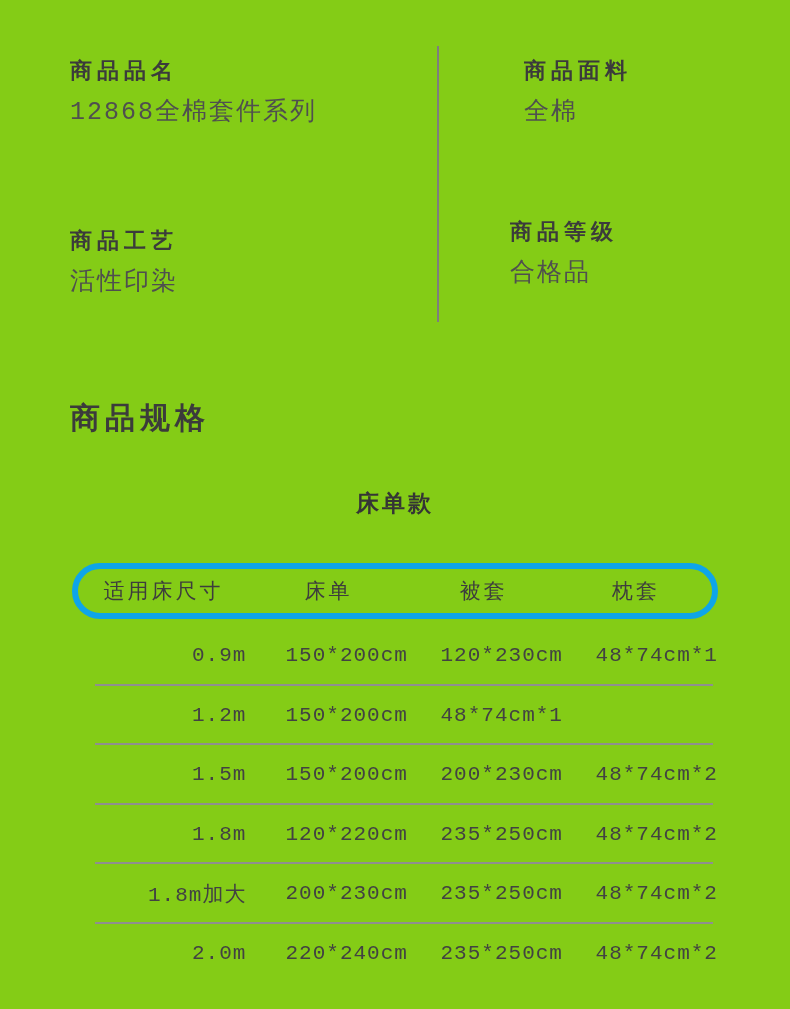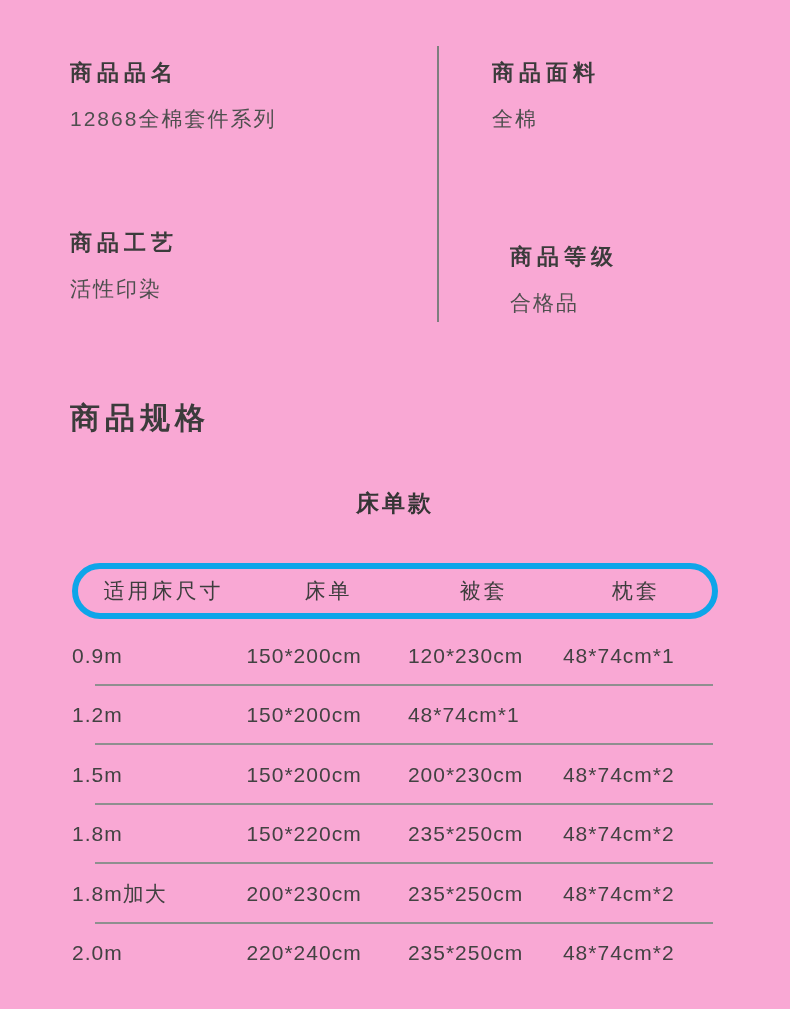--- a/index.html
+++ b/index.html
@@ -1,44 +1,44 @@
 <!DOCTYPE html>
 <html><head>
 <meta charset="utf-8">
 <style>
   html, body { margin: 0; padding: 0; }
   .page {
     position: relative;
     width: 790px;
     height: 1009px;
-    background: #f9a8d4;
+    background: #84cc16;
     overflow: hidden;
-    font-family: Liberation Sans, sans-serif;
+    font-family: Liberation Mono, monospace;
     color: #444;
   }
   .divider {
     position: absolute;
     left: 437px;
     top: 46px;
     width: 2px;
     height: 276px;
     background: #7e7e7e;
   }
   .field { position: absolute; }
   .field-label {
     font-size: 22px;
     font-weight: 700;
     letter-spacing: 5px;
     line-height: 26px;
     color: #3b3b3b;
     white-space: nowrap;
   }
   .field-value {
-    margin-top: 20px;
-    font-size: 21px;
+    margin-top: 14px;
+    font-size: 25px;
     font-weight: 400;
     letter-spacing: 2px;
     line-height: 26px;
     color: #4f4f4f;
     white-space: nowrap;
   }
   .section-title {
     position: absolute;
     left: 70px;
     top: 398px;
@@ -77,21 +77,21 @@
     letter-spacing: 3px;
     color: #3d3d3d;
   }
   .tbody { margin-top: 7px; }
   .tr {
     position: relative;
     height: 59.5px;
     display: grid;
     grid-template-columns: 27% 25% 24% 24%;
     align-items: center;
-    text-align: left;
+    text-align: right;
     font-size: 21px;
     letter-spacing: 1px;
     color: #424242;
   }
   .tr:not(:last-child)::after {
     content: "";
     position: absolute;
     left: 23px;
     right: 5px;
     bottom: 0;
@@ -105,31 +105,31 @@
 
 <div class="page">
 
   <div class="divider"></div>
 
   <div class="field" style="left:70px; top:60px;">
     <div class="field-label">商品品名</div>
     <div class="field-value">12868全棉套件系列</div>
   </div>
 
-  <div class="field" style="left:492px; top:60px;">
+  <div class="field" style="left:524px; top:60px;">
     <div class="field-label">商品面料</div>
     <div class="field-value">全棉</div>
   </div>
 
   <div class="field" style="left:70px; top:230px;">
     <div class="field-label">商品工艺</div>
     <div class="field-value">活性印染</div>
   </div>
 
-  <div class="field" style="left:510px; top:244px;">
+  <div class="field" style="left:510px; top:221px;">
     <div class="field-label">商品等级</div>
     <div class="field-value">合格品</div>
   </div>
 
   <div class="section-title">商品规格</div>
 
   <div class="table-title">床单款</div>
 
   <div class="spec-table">
 
@@ -157,21 +157,21 @@
 
       <div class="tr">
         <div class="cell">1.5m</div>
         <div class="cell">150*200cm</div>
         <div class="cell">200*230cm</div>
         <div class="cell">48*74cm*2</div>
       </div>
 
       <div class="tr">
         <div class="cell">1.8m</div>
-        <div class="cell">150*220cm</div>
+        <div class="cell">120*220cm</div>
         <div class="cell">235*250cm</div>
         <div class="cell">48*74cm*2</div>
       </div>
 
       <div class="tr">
         <div class="cell">1.8m加大</div>
         <div class="cell">200*230cm</div>
         <div class="cell">235*250cm</div>
         <div class="cell">48*74cm*2</div>
       </div>

